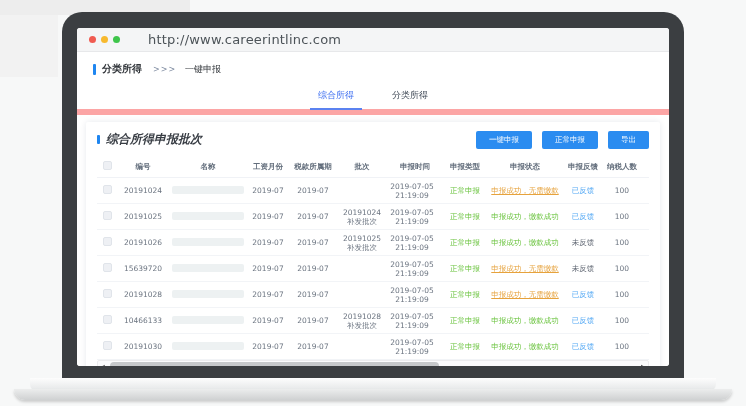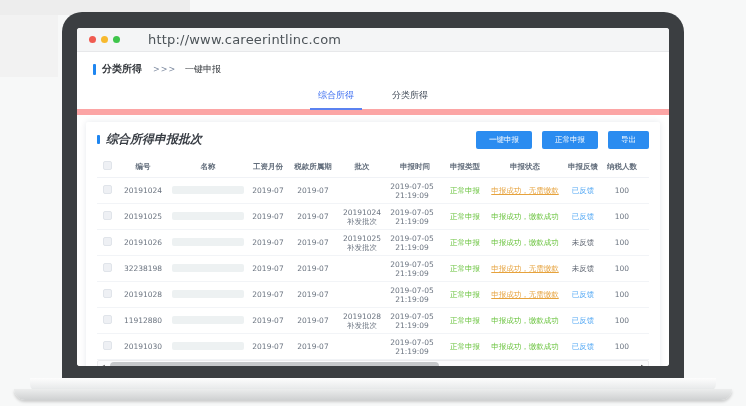--- a/index.html
+++ b/index.html
@@ -251,21 +251,21 @@
                   </td>
                   <td><span class="c-green">正常申报</span></td>
                   <td><span class="c-green">申报成功，缴款成功</span></td>
                   <td><span class="c-grey">未反馈</span></td>
                   <td>100</td>
                   <td>11</td>
                 </tr>
 
                 <tr>
                   <td><span class="checkbox"></span></td>
-                  <td>32238198</td>
+                  <td>15639720</td>
                   <td><span class="name-pill"></span></td>
                   <td>2019-07</td>
                   <td>2019-07</td>
                   <td>
                     <div></div>
                     <div></div>
                   </td>
                   <td class="td-time">
                     <div>2019-07-05</div>
                     <div>21:19:09</div>
@@ -293,21 +293,21 @@
                   </td>
                   <td><span class="c-green">正常申报</span></td>
                   <td><span class="c-orange">申报成功，无需缴款</span></td>
                   <td><span class="c-blue">已反馈</span></td>
                   <td>100</td>
                   <td>11</td>
                 </tr>
 
                 <tr>
                   <td><span class="checkbox"></span></td>
-                  <td>11912880</td>
+                  <td>10466133</td>
                   <td><span class="name-pill"></span></td>
                   <td>2019-07</td>
                   <td>2019-07</td>
                   <td>
                     <div>20191028</div>
                     <div>补发批次</div>
                   </td>
                   <td class="td-time">
                     <div>2019-07-05</div>
                     <div>21:19:09</div>

